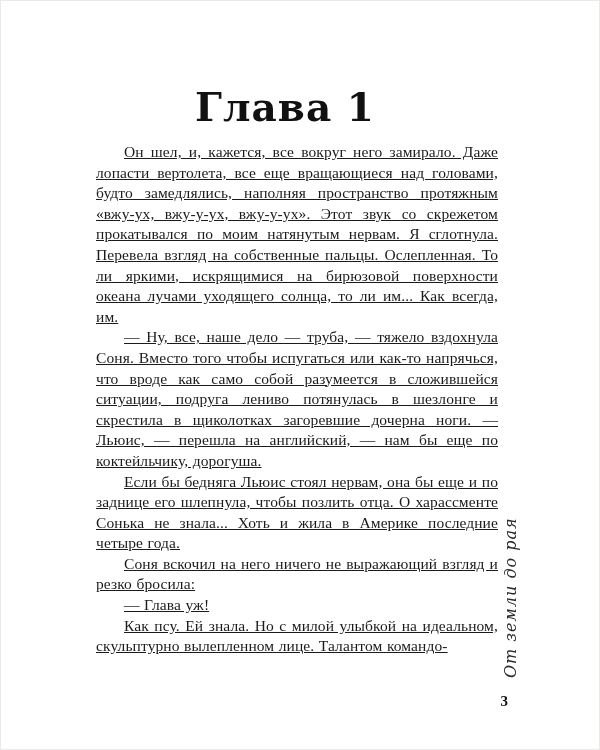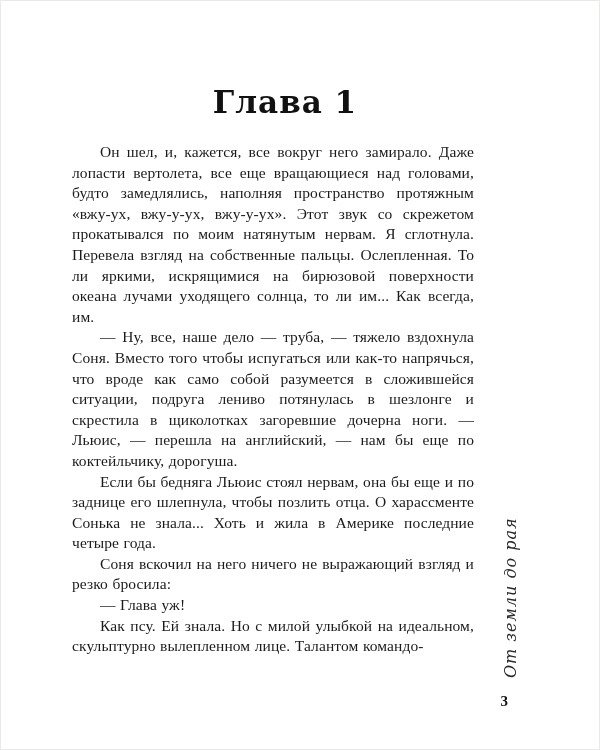--- a/index.html
+++ b/index.html
@@ -18,30 +18,31 @@
     overflow: hidden;
   }
   .chapter-title {
     position: absolute;
     left: 84px;
     top: 84px;
     width: 402px;
     text-align: center;
     font-family: "DejaVu Serif", serif;
     font-weight: 700;
-    font-size: 31px;
+    font-size: 39px;
     letter-spacing: 1px;
     color: #111;
   }
   .content {
     position: absolute;
-    left: 72px;
+    left: 96px;
     top: 142px;
     width: 402px;
     color: #1b1b1b;
+    text-decoration: underline;
   }
   .content p {
     margin: 0;
     text-indent: 28px;
     font-size: 15.5px;
     line-height: 20.6px;
     text-align: justify;
     letter-spacing: 0.1px;
     word-spacing: 0.5px;
   }

